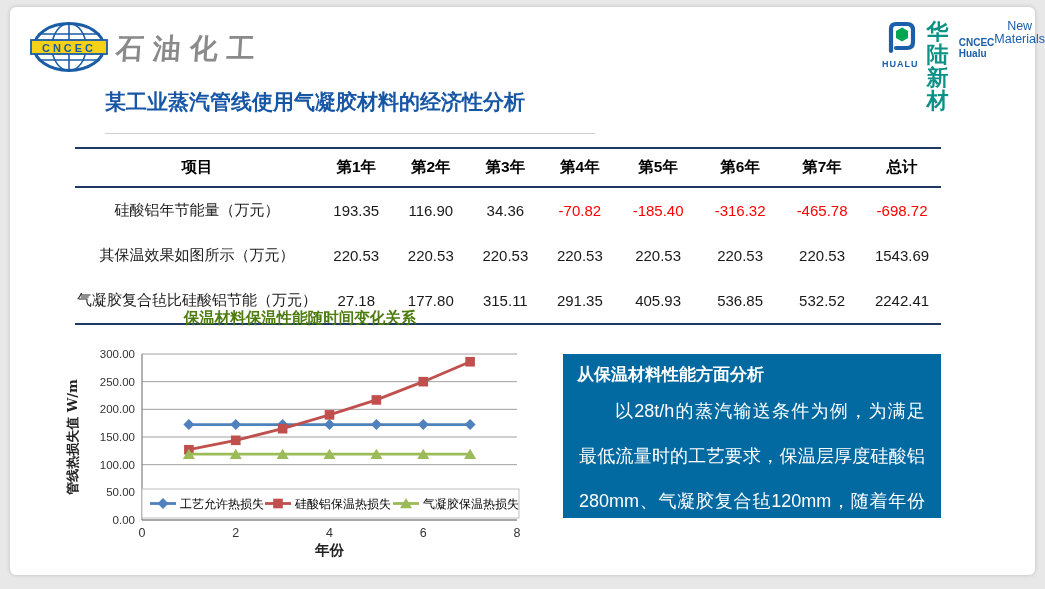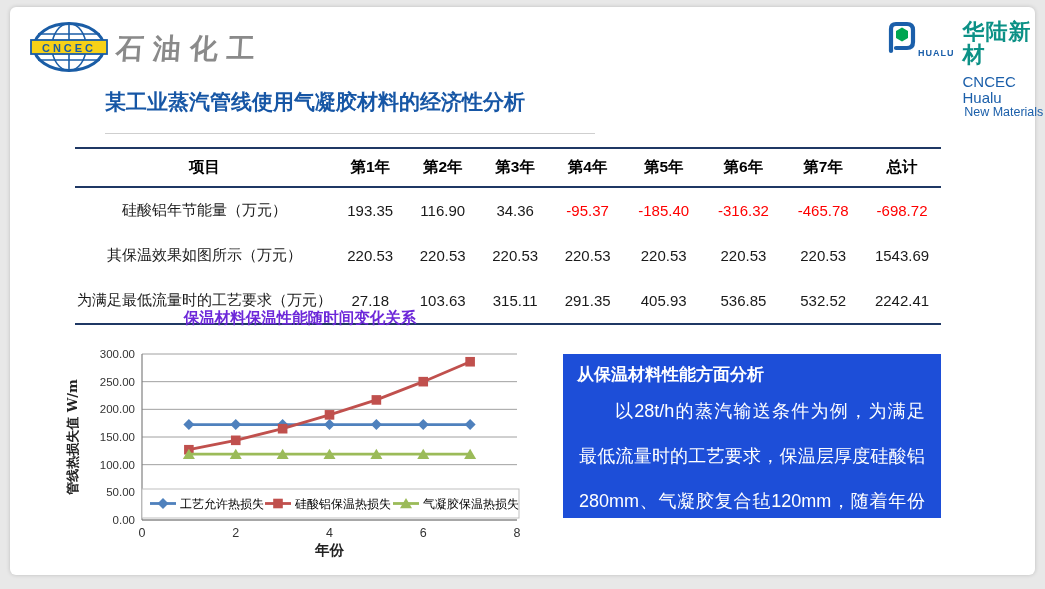--- a/index.html
+++ b/index.html
@@ -13,51 +13,51 @@
     background:#ffffff;border-radius:6px;
     box-shadow:0 0 4px rgba(0,0,0,0.18);
   }
   
   .cncec-logo{position:absolute;left:30px;top:21px;display:flex;align-items:center;gap:8px;}
   .petro-name{
     color:#8a8a8a;font-weight:bold;font-size:28px;letter-spacing:9px;
     transform:skewX(-4deg);font-family:"DejaVu Sans",sans-serif;
   }
   .hualu-logo{position:absolute;left:882px;top:20px;display:flex;gap:8px;align-items:flex-start;}
-  .hualu-icon-col{display:flex;align-items:flex-end;}
+  .hualu-icon-col{display:flex;flex-direction:column;align-items:flex-start;}
   .hualu-badge{color:#1b5faa;font-weight:bold;font-size:9px;letter-spacing:1px;margin-top:1px;}
-  .hualu-text-col{display:flex;flex-direction:column;line-height:1.05;}
+  .hualu-text-col{display:flex;line-height:1.05;}
   .hualu-cn{color:#0c9186;font-weight:bold;font-size:22px;letter-spacing:1px;}
-  .hualu-en1{color:#1b5faa;font-weight:normal;font-size:15px;margin-top:8px;}
+  .hualu-en1{color:#1b5faa;font-weight:bold;font-size:10px;margin-top:18px;}
   .hualu-en2{color:#1b5faa;font-size:12.5px;text-align:center;}
   
   .page-title{
     position:absolute;left:105px;top:88px;font-size:21px;font-weight:bold;color:#1656a5;
   }
   .title-underline{position:absolute;left:105px;top:133px;width:490px;height:1px;background:#cfcfcf;}
   
   .econ-table-wrap{position:absolute;left:75px;top:147px;width:866px;}
   table.econ{border-collapse:collapse;width:100%;
     border-top:2.5px solid #1f3864;border-bottom:2px solid #1f3864;}
   table.econ thead tr{border-bottom:2px solid #1f3864;}
   table.econ th{font-size:15.5px;font-weight:bold;color:#000;height:37px;text-align:center;padding:0 2px;}
   table.econ td{font-size:15px;color:#1a1a1a;height:37px;text-align:center;padding:4px 2px;white-space:nowrap;}
   table.econ td.neg{color:#ff0000;}
   table.econ th.col-item{width:28%;}
   table.econ th.col-total{width:9%;}
   
   .chart-title{
     position:absolute;left:120px;top:308px;width:360px;text-align:center;
-    font-family:Liberation Mono, monospace;font-weight:bold;font-size:15.5px;color:#6d28d9;
+    font-family:Liberation Mono, monospace;font-weight:bold;font-size:15.5px;color:#4d7c0f;
   }
   .chart-box{position:absolute;left:62px;top:332px;width:475px;height:235px;}
   
   .info-box{
     position:absolute;left:563px;top:354px;width:378px;height:164px;
-    box-sizing:border-box;background:#1d4ed8;color:#ffffff;padding:9px 14px 0 14px;
+    box-sizing:border-box;background:#0369a1;color:#ffffff;padding:9px 14px 0 14px;
   }
   .info-heading{font-size:17px;font-weight:bold;margin:0 0 3px 0;}
   .info-body{font-size:18px;line-height:45px;margin:2px;text-indent:2em;text-align:justify;}
 </style>
 </head>
 <body>
 
 <div class="slide-card"></div>
 
 <div class="cncec-logo">
@@ -109,41 +109,41 @@
           <th>第7年</th>
           <th class="col-total">总计</th>
         </tr>
       </thead>
     <tbody id="econ-body">
         <tr>
           <td>硅酸铝年节能量（万元）</td>
           <td>193.35</td>
           <td>116.90</td>
           <td>34.36</td>
-          <td class="neg">-95.37</td>
+          <td class="neg">-70.82</td>
           <td class="neg">-185.40</td>
           <td class="neg">-316.32</td>
           <td class="neg">-465.78</td>
           <td class="neg">-698.72</td>
         </tr>
         <tr>
           <td>其保温效果如图所示（万元）</td>
           <td>220.53</td>
           <td>220.53</td>
           <td>220.53</td>
           <td>220.53</td>
           <td>220.53</td>
           <td>220.53</td>
           <td>220.53</td>
           <td>1543.69</td>
         </tr>
         <tr>
-          <td>为满足最低流量时的工艺要求（万元）</td>
+          <td>气凝胶复合毡比硅酸铝节能（万元）</td>
           <td>27.18</td>
-          <td>103.63</td>
+          <td>177.80</td>
           <td>315.11</td>
           <td>291.35</td>
           <td>405.93</td>
           <td>536.85</td>
           <td>532.52</td>
           <td>2242.41</td>
         </tr>
       </tbody>
   </table>
 </div>

